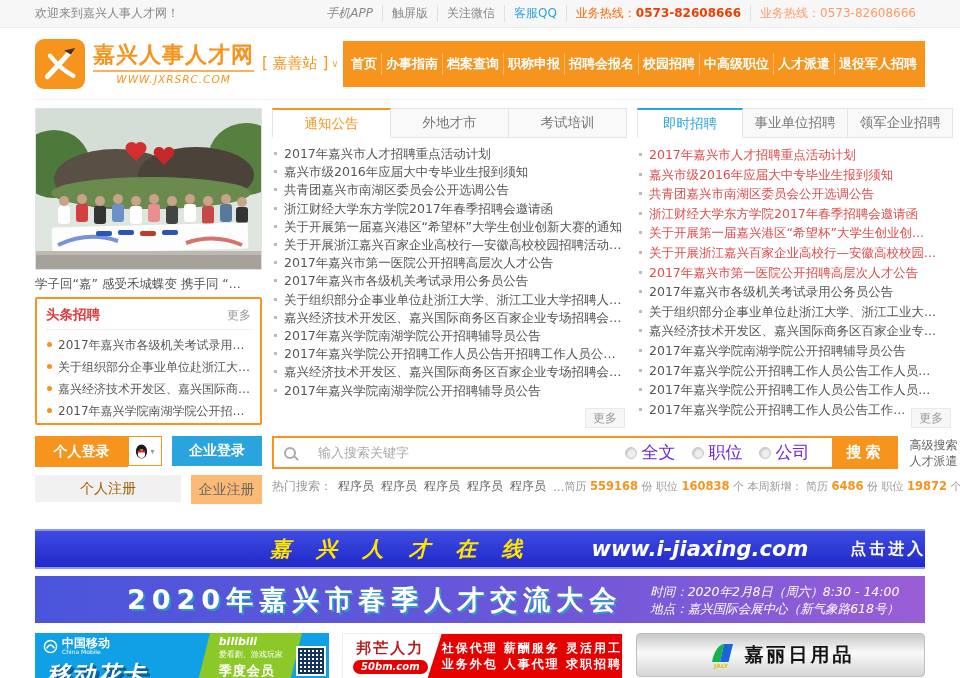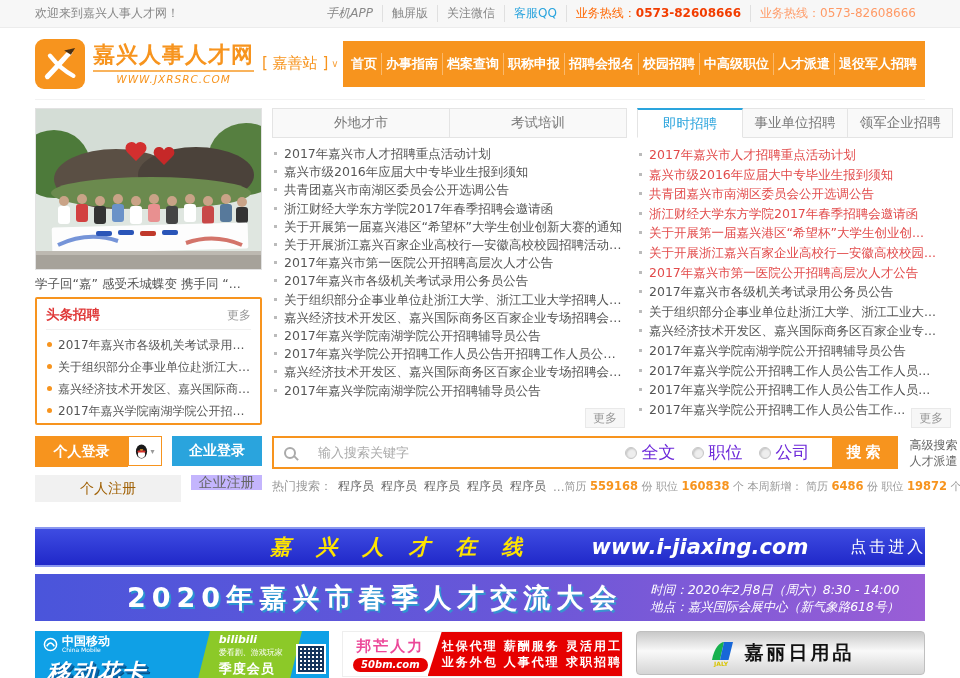--- a/index.html
+++ b/index.html
@@ -70,21 +70,21 @@
   
   .action { display:flex; margin-top:8px; }
   .login-block { width:227px; flex:none; }
   .login-row { display:flex; margin-bottom:8px; }
   .btn { display:flex; align-items:center; justify-content:center; font-size:14px; cursor:pointer; }
   .btn-personal { width:93px; height:31px; background:#f7941e; color:#fff; font-weight:bold; }
   .qq-box { width:34px; height:30px; border:1px solid #f7941e; background:#fff; display:flex; align-items:center; justify-content:center; cursor:pointer; }
   .qq-box .chev { font-size:8px; color:#999; margin-left:2px; }
   .btn-company { flex:1; height:30px; background:#2aa4dd; color:#fff; font-weight:bold; margin-left:10px; }
   .btn-reg1 { width:146px; height:27px; background:#f1f1f1; color:#a16207; }
-  .btn-reg2 { flex:1; height:15px; background:#c4b5fd; color:#666; margin-left:10px; }
+  .btn-reg2 { flex:1; height:29px; background:#fdba74; color:#666; margin-left:10px; }
 
   .search-block { flex:1; margin-left:10px; }
   .search-row { display:flex; }
   .search-box { flex:1; height:33px; border:2px solid #f7941e; display:flex; align-items:center; background:#fff; margin-right:12px;gap:14px; }
   .mag { width:12px; height:12px; border:2px solid #aaa; border-radius:50%; position:relative; margin:0 8px 0 10px; flex:none; }
   .mag::after { content:""; position:absolute; width:2px; height:6px; background:#aaa; transform:rotate(-45deg); right:-3px; bottom:-4px; }
   .search-input { flex:1; border:none; outline:none; font-size:13px; color:#666; font-family:inherit; min-width:40px; }
   .search-input::placeholder { color:#aaa; }
   .radios { display:flex; align-items:center; margin-right:8px; }
   .radio-group { display:flex; align-items:center; margin-left:16px; cursor:pointer; }
@@ -100,21 +100,21 @@
   .hot-row { margin-top:9px; display:flex; align-items:center; font-size:12px; color:#999; white-space:nowrap; }
   .hot-term { color:#666; margin-right:7px; cursor:pointer; }
   .stats { margin-left:auto; font-size:11px; color:#999; }
   .stats b { color:#f7941e; font-weight:bold; font-size:11.5px; }
 
   
   .banner1 { margin-top:17px; height:40px; background:linear-gradient(180deg,#3e4ce2 0%,#2028c9 100%);
     border-top:2px solid #8a97ef; border-bottom:2px solid #8a97ef; display:flex; align-items:center; cursor:pointer; }
   .b1-title { color:#ffe400; font-style:italic; font-weight:bold; font-size:21px; letter-spacing:9px; margin-left:235px; white-space:nowrap; }
   .b1-url { color:#fff; font-style:italic; font-weight:bold; font-size:21px; margin-left:60px; white-space:nowrap; }
-  .b1-cta { color:#fff; font-weight:normal; font-size:16px; letter-spacing:3px; margin-left:42px; white-space:nowrap; }
+  .b1-cta { color:#fff; font-weight:bold; font-size:16px; letter-spacing:3px; margin-left:42px; white-space:nowrap; }
 
   .banner2 { margin-top:7px; height:47px; background:linear-gradient(90deg,#4a55db 0%,#6a57d8 55%,#9a5ed6 100%);
     display:flex; align-items:center; cursor:pointer; }
   .b2-title { color:#fff; font-weight:bold; font-size:27px; letter-spacing:6px; margin-left:92px; white-space:nowrap;
     text-shadow:2px 2px 0 rgba(0,210,200,.5); }
   .b2-info { margin-left:28px; font-size:12.5px; color:#fff; font-style:italic; line-height:17px; white-space:nowrap; }
 
   
   .ads { margin-top:10px; display:flex; gap:13px; height:56px; }
   .ad-mobile { width:294px; flex:none; background:#0fa0e6; position:relative; overflow:hidden; cursor:pointer; }
@@ -130,21 +130,21 @@
   .gs-bili { font-weight:bold; font-style:italic; font-size:11px; }
   .gs-tag { font-size:8px; margin-top:1px; }
   .gs-offer { font-size:13px; font-weight:bold; margin-top:2px; letter-spacing:1px; }
   .qr { position:absolute; right:3px; top:13px; width:30px; height:30px; background:#fff; border:2px solid #fff;
     background-image:repeating-linear-gradient(0deg,#15345c 0 2px,transparent 2px 4px),
                      repeating-linear-gradient(90deg,#15345c 0 2px,#fff 2px 4px); }
 
   .ad-mid-wrap { width:281px; flex:none; }
   .ad-banmang { height:46px; display:flex; border:1px solid #eee; cursor:pointer; }
   .bm-left { width:106px; background:#fff; display:flex; flex-direction:column; align-items:center; justify-content:center; }
-  .bm-name { font-family:Liberation Sans, sans-serif; font-weight:bold; font-size:15px; color:#ec4899; letter-spacing:2px; }
+  .bm-name { font-family:Liberation Sans, sans-serif; font-weight:bold; font-size:15px; color:#b91c1c; letter-spacing:2px; }
   .bm-url { background:#e60000; color:#fff; border-radius:9px; font-size:10px; font-style:italic; font-weight:bold;
     padding:0 8px; line-height:14px; margin-top:2px; }
   .bm-right { flex:1; background:#e60000; color:#fff; display:flex; flex-direction:column; justify-content:center;
     padding-left:14px; clip-path:polygon(14px 0,100% 0,100% 100%,0 100%); margin-left:-10px; }
   .bm-line { font-size:12px; font-weight:bold; letter-spacing:2px; line-height:16px; white-space:nowrap; }
 
   .ad-right-wrap { flex:1; }
   .ad-jaly { height:44px; background:linear-gradient(180deg,#c8c8c8 0%,#f9f9f9 45%,#d5d5d5 100%);
     border:1px solid #bfbfbf; border-radius:4px; display:flex; align-items:center; justify-content:center; cursor:pointer; }
   .jaly-name { font-size:19px; font-weight:bold; color:#111; letter-spacing:3px; margin-left:8px; }
@@ -254,20 +254,21 @@
         <li class="ellip">2017年嘉兴市各级机关考试录用公务...</li>
         <li class="ellip">关于组织部分企事业单位赴浙江大学...</li>
         <li class="ellip">嘉兴经济技术开发区、嘉兴国际商务...</li>
         <li class="ellip">2017年嘉兴学院南湖学院公开招聘辅...</li>
       </ul>
     </div>
   </div>
 
   <div class="col-mid">
     <div class="tabs">
+      <div class="tab active-orange">通知公告</div>
       <div class="tab">外地才市</div>
       <div class="tab">考试培训</div>
     </div>
     <ul class="news-list">
       <li class="ellip">2017年嘉兴市人才招聘重点活动计划</li>
       <li class="ellip">嘉兴市级2016年应届大中专毕业生报到须知</li>
       <li class="ellip">共青团嘉兴市南湖区委员会公开选调公告</li>
       <li class="ellip">浙江财经大学东方学院2017年春季招聘会邀请函</li>
       <li class="ellip">关于开展第一届嘉兴港区“希望杯”大学生创业创新大赛的通知</li>
       <li class="ellip">关于开展浙江嘉兴百家企业高校行—安徽高校校园招聘活动的通...</li>

